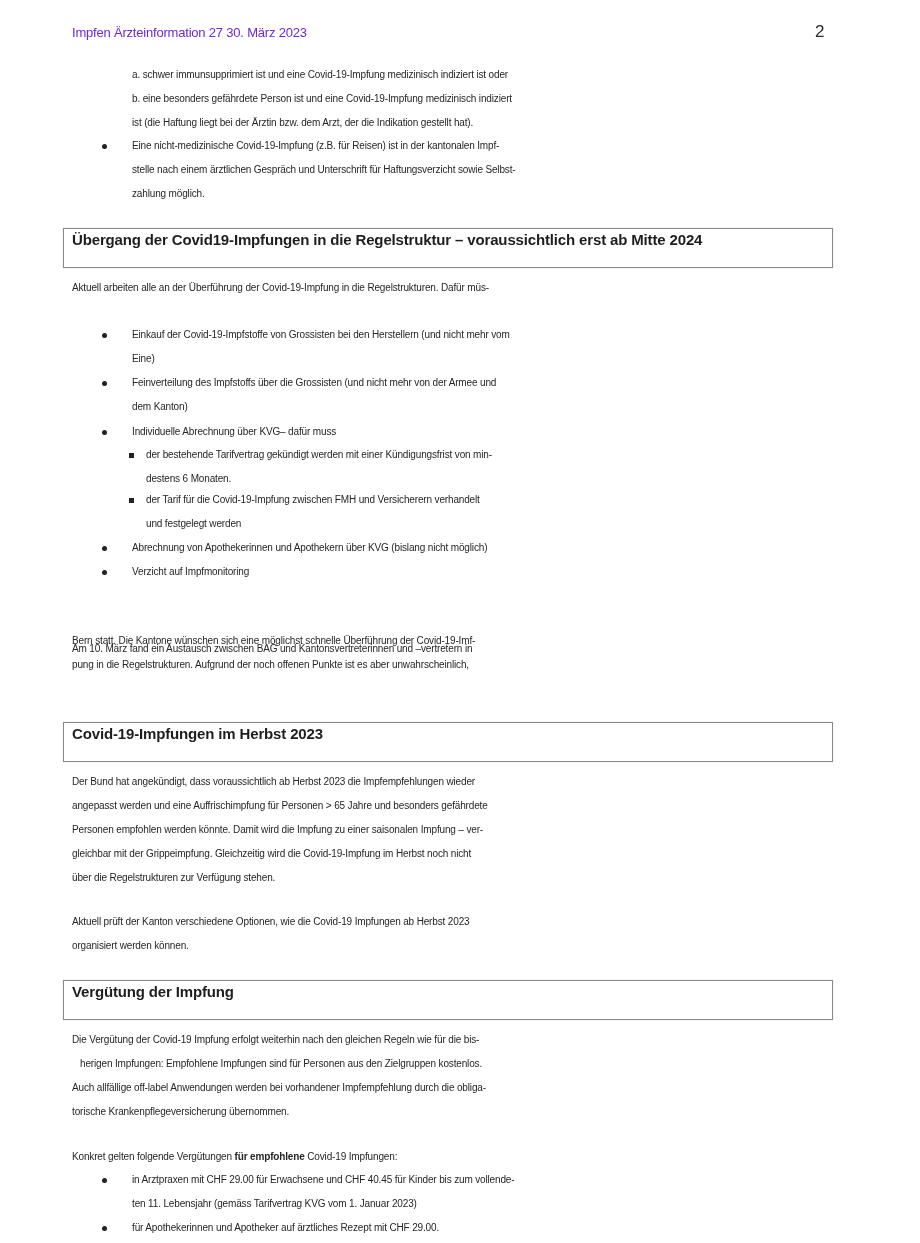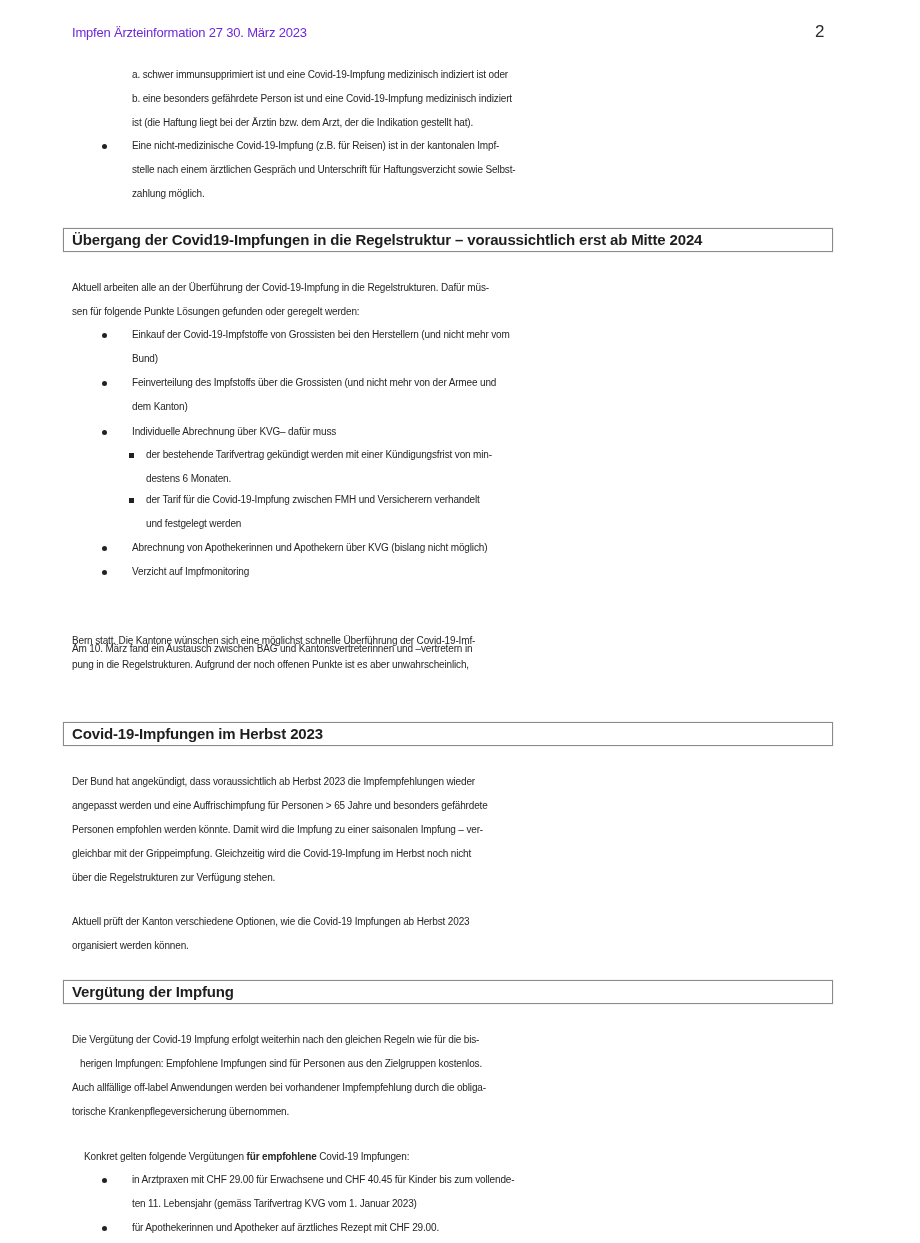--- a/index.html
+++ b/index.html
@@ -7,21 +7,21 @@
     width: 920px; height: 1243px; overflow: hidden; position: relative;
     font-family: "Liberation Sans", sans-serif; color: #222222;
   }
   .page { position: absolute; left: 0; top: 0; width: 920px; height: 1243px; }
   .hdr-left { position: absolute; left: 72px; top: 25px; font-size: 13px; color: #6d28d9; letter-spacing: -0.2px; }
   .hdr-right { position: absolute; left: 815px; top: 22px; font-size: 17px; color: #2a2a2a; }
   .line { position: absolute; font-size: 10px; line-height: 21px; white-space: nowrap; letter-spacing: -0.15px; color: #262626; }
   .bullet { position: absolute; width: 5px; height: 5px; border-radius: 50%; background: #222; }
   .sq { position: absolute; width: 5px; height: 5px; background: #222; }
   .box {
-    position: absolute; left: 63px; width: 770px; height: 24px;
+    position: absolute; left: 63px; width: 770px; height: 40px;
     border: 1.5px solid #8a8a8a; box-sizing: border-box;
     box-shadow: 0 0 1px rgba(0,0,0,0.25);
   }
   .box span { position: absolute; left: 8px; top: 2px; font-size: 15px; font-weight: bold; color: #1e1e1e; white-space: nowrap; letter-spacing: -0.15px; }
   b { font-weight: bold; }
 </style>
 </head>
 <body>
 
 <div class="page">
@@ -36,25 +36,24 @@
   <div class="bullet" style="left:102px;top:144px;"></div>
   <div class="line" style="left:132px;top:135px;">Eine nicht-medizinische Covid-19-Impfung (z.B. für Reisen) ist in der kantonalen Impf-</div>
   <div class="line" style="left:132px;top:159px;">stelle nach einem ärztlichen Gespräch und Unterschrift für Haftungsverzicht sowie Selbst-</div>
   <div class="line" style="left:132px;top:183px;">zahlung möglich.</div>
 
   <div class="box" style="top:228px;">
     <span>Übergang der Covid19-Impfungen in die Regelstruktur – voraussichtlich erst ab Mitte 2024</span>
   </div>
 
   <div class="line" style="left:72px;top:277px;">Aktuell arbeiten alle an der Überführung der Covid-19-Impfung in die Regelstrukturen. Dafür müs-</div>
-  <div class="line" style="left:72px;top:301px;">sen für folgende Punkte Lösungen gefunden oder geregelt werden:</div>
 
   <div class="bullet" style="left:102px;top:333px;"></div>
   <div class="line" style="left:132px;top:324px;">Einkauf der Covid-19-Impfstoffe von Grossisten bei den Herstellern (und nicht mehr vom</div>
-  <div class="line" style="left:132px;top:348px;">Bund)</div>
+  <div class="line" style="left:132px;top:348px;">Eine)</div>
 
   <div class="bullet" style="left:102px;top:381px;"></div>
   <div class="line" style="left:132px;top:372px;">Feinverteilung des Impfstoffs über die Grossisten (und nicht mehr von der Armee und</div>
   <div class="line" style="left:132px;top:396px;">dem Kanton)</div>
 
   <div class="bullet" style="left:102px;top:430px;"></div>
   <div class="line" style="left:132px;top:421px;">Individuelle Abrechnung über KVG– dafür muss</div>
 
   <div class="sq" style="left:130px;top:453px;left:129px;"></div>
   <div class="line" style="left:146px;top:444px;left:146px;">der bestehende Tarifvertrag gekündigt werden mit einer Kündigungsfrist von min-</div>
@@ -89,21 +88,21 @@
 
   <div class="box" style="top:980px;">
     <span>Vergütung der Impfung</span>
   </div>
 
   <div class="line" style="left:72px;top:1029px;">Die Vergütung der Covid-19 Impfung erfolgt weiterhin nach den gleichen Regeln wie für die bis-</div>
   <div class="line" style="left:72px;top:1053px;margin-left:8px;">herigen Impfungen: Empfohlene Impfungen sind für Personen aus den Zielgruppen kostenlos.</div>
   <div class="line" style="left:72px;top:1101px;">torische Krankenpflegeversicherung übernommen.</div>
   <div class="line" style="left:72px;top:1077px;">Auch allfällige off-label Anwendungen werden bei vorhandener Impfempfehlung durch die obliga-</div>
 
-  <div class="line" style="left:84px;top:1146px;"><span>Konkret gelten folgende Vergütungen </span><b>für empfohlene</b><span> Covid-19 Impfungen:</span></div>
+  <div class="line" style="left:72px;top:1146px;"><span>Konkret gelten folgende Vergütungen </span><b>für empfohlene</b><span> Covid-19 Impfungen:</span></div>
 
   <div class="bullet" style="left:102px;top:1178px;"></div>
   <div class="line" style="left:132px;top:1169px;">in Arztpraxen mit CHF 29.00 für Erwachsene und CHF 40.45 für Kinder bis zum vollende-</div>
   <div class="line" style="left:132px;top:1193px;">ten 11. Lebensjahr (gemäss Tarifvertrag KVG vom 1. Januar 2023)</div>
 
   <div class="bullet" style="left:102px;top:1226px;"></div>
   <div class="line" style="left:132px;top:1217px;">für Apothekerinnen und Apotheker auf ärztliches Rezept mit CHF 29.00.</div>
 
 </div>
 

